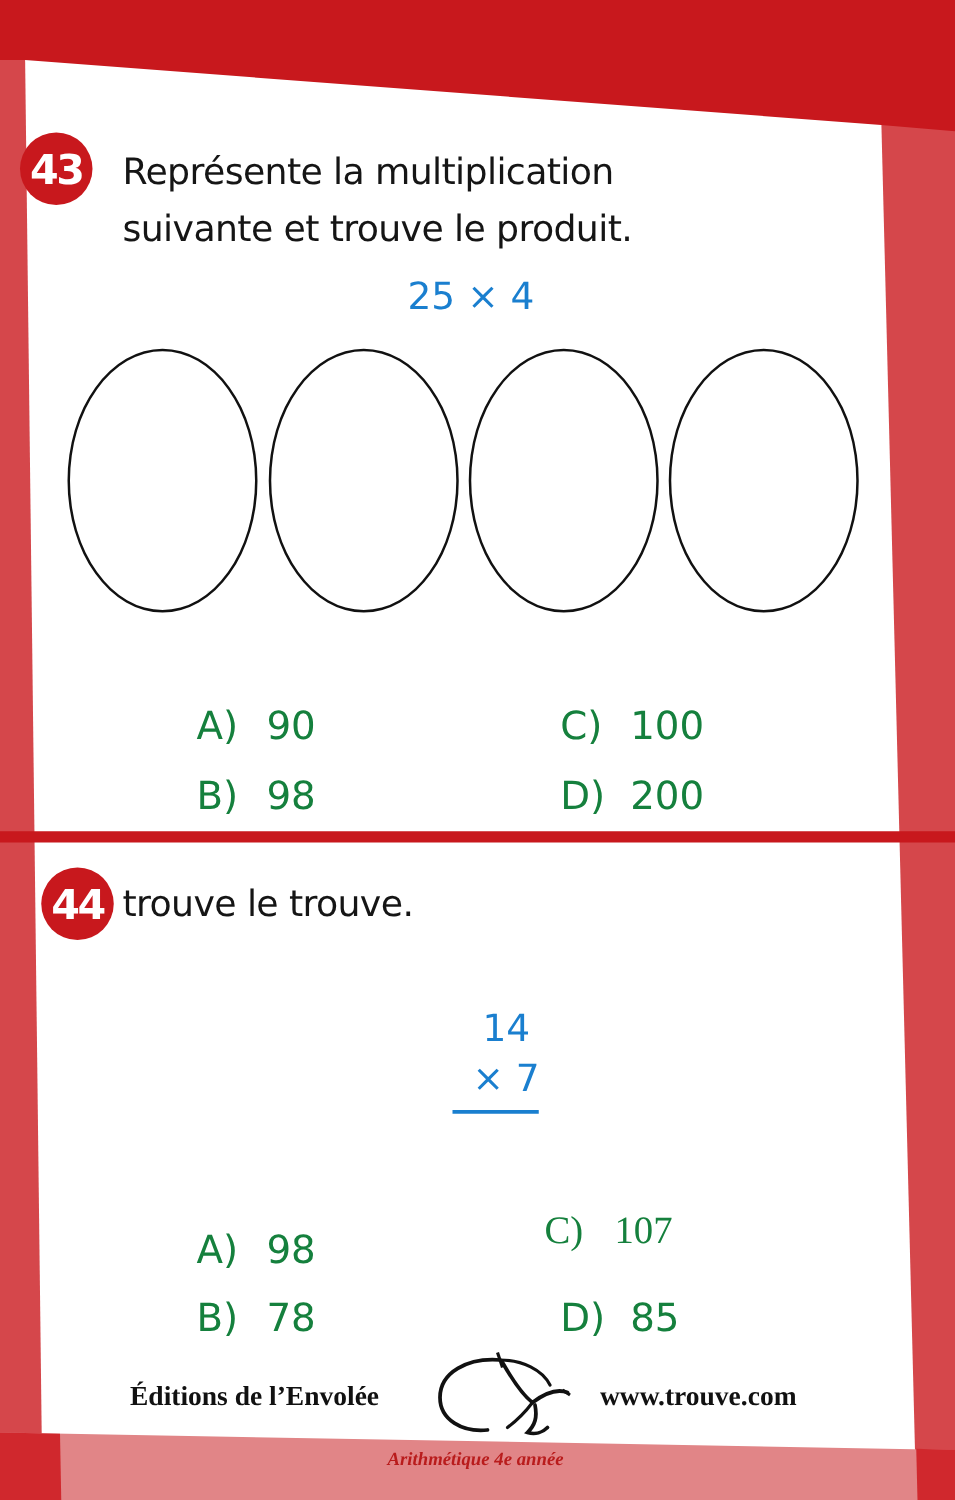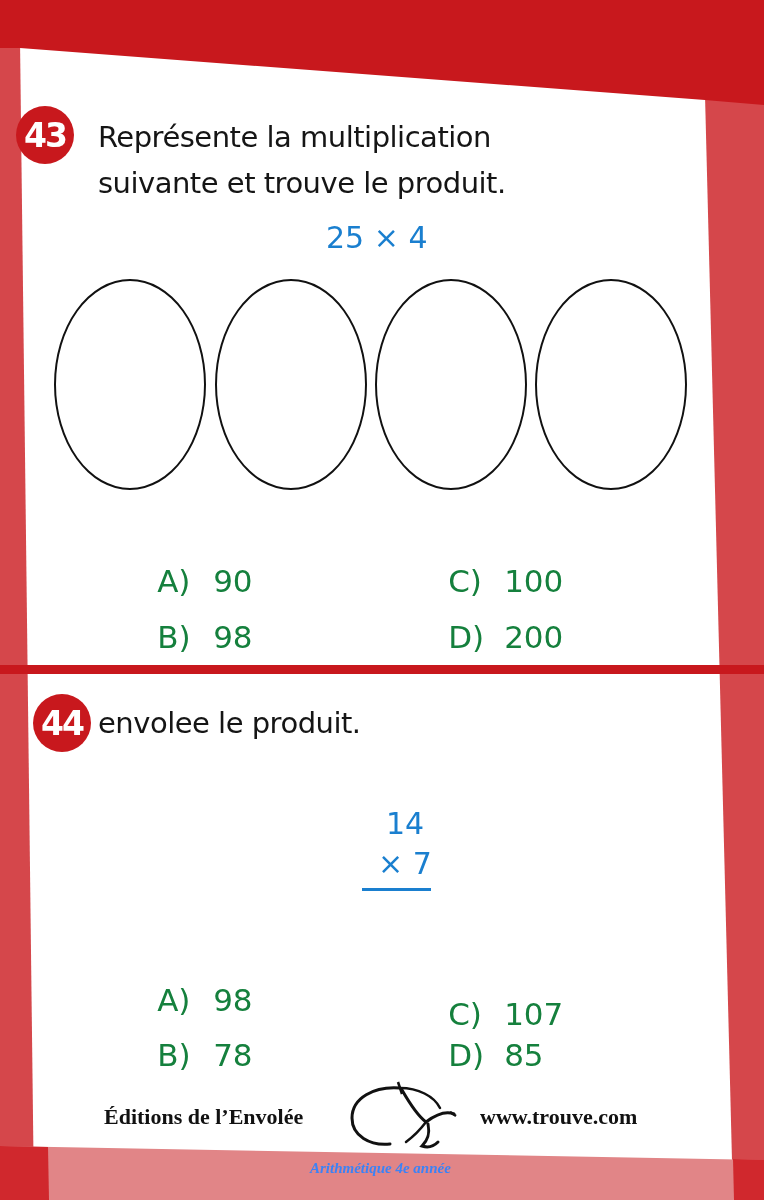--- a/index.html
+++ b/index.html
@@ -55,21 +55,21 @@
       font-weight: bold;
       font-size: 22px;
       color: #111;
     }
     .footer-sub {
       position: absolute;
       font-family: "Liberation Serif", "DejaVu Serif", serif;
       font-style: italic;
       font-weight: bold;
       font-size: 15px;
-      color: #3b82f6;
+      color: #b91c1c;
     }
   </style>
 </head>
 <body>
 
 <div class="bg-layer">
   <svg class="svg-bg" viewBox="0 0 764 1200">
 
     <polygon points="0,40 20,40 34,1200 0,1200" fill="#d5474b"></polygon>
 
@@ -113,36 +113,36 @@
     </div>
     <div class="answer" style="left:389px; top:583px;">
       <span class="letter">D)</span><span>200</span>
     </div>
   </div>
 </section>
 
 <section>
   <div class="qnum" style="left:17px; top:694px;margin-left:16px;">44</div>
   <div class="qtext" style="left:98px; top:700px;">
-    <div>envolee le produit.</div>
+    <div>trouve le trouve.</div>
   </div>
   <div>
     <div class="expr" style="left:386px; top:806px;">14</div>
     <div class="expr" style="left:378px; top:846px;">× 7</div>
     <div style="position:absolute; left:362px; top:888px; width:69px; height:3px; background:#1a7fcf;"></div>
   </div>
 
   <div>
     <div class="answer" style="left:98px; top:946px;">
       <span class="letter">A)</span><span>98</span>
     </div>
     <div class="answer" style="left:98px; top:1001px;">
       <span class="letter">B)</span><span>78</span>
     </div>
-    <div class="answer" style="left:389px; top:960px;">
+    <div class="answer" style="left:389px; top:930px;font-family:Liberation Serif, serif;">
       <span class="letter">C)</span><span>107</span>
     </div>
     <div class="answer" style="left:389px; top:1001px;">
       <span class="letter">D)</span><span>85</span>
     </div>
   </div>
 </section>
 
 <footer>
   <div class="footer-text" style="left:80px; top:1104px;margin-left:24px;">Éditions de l’Envolée</div>

